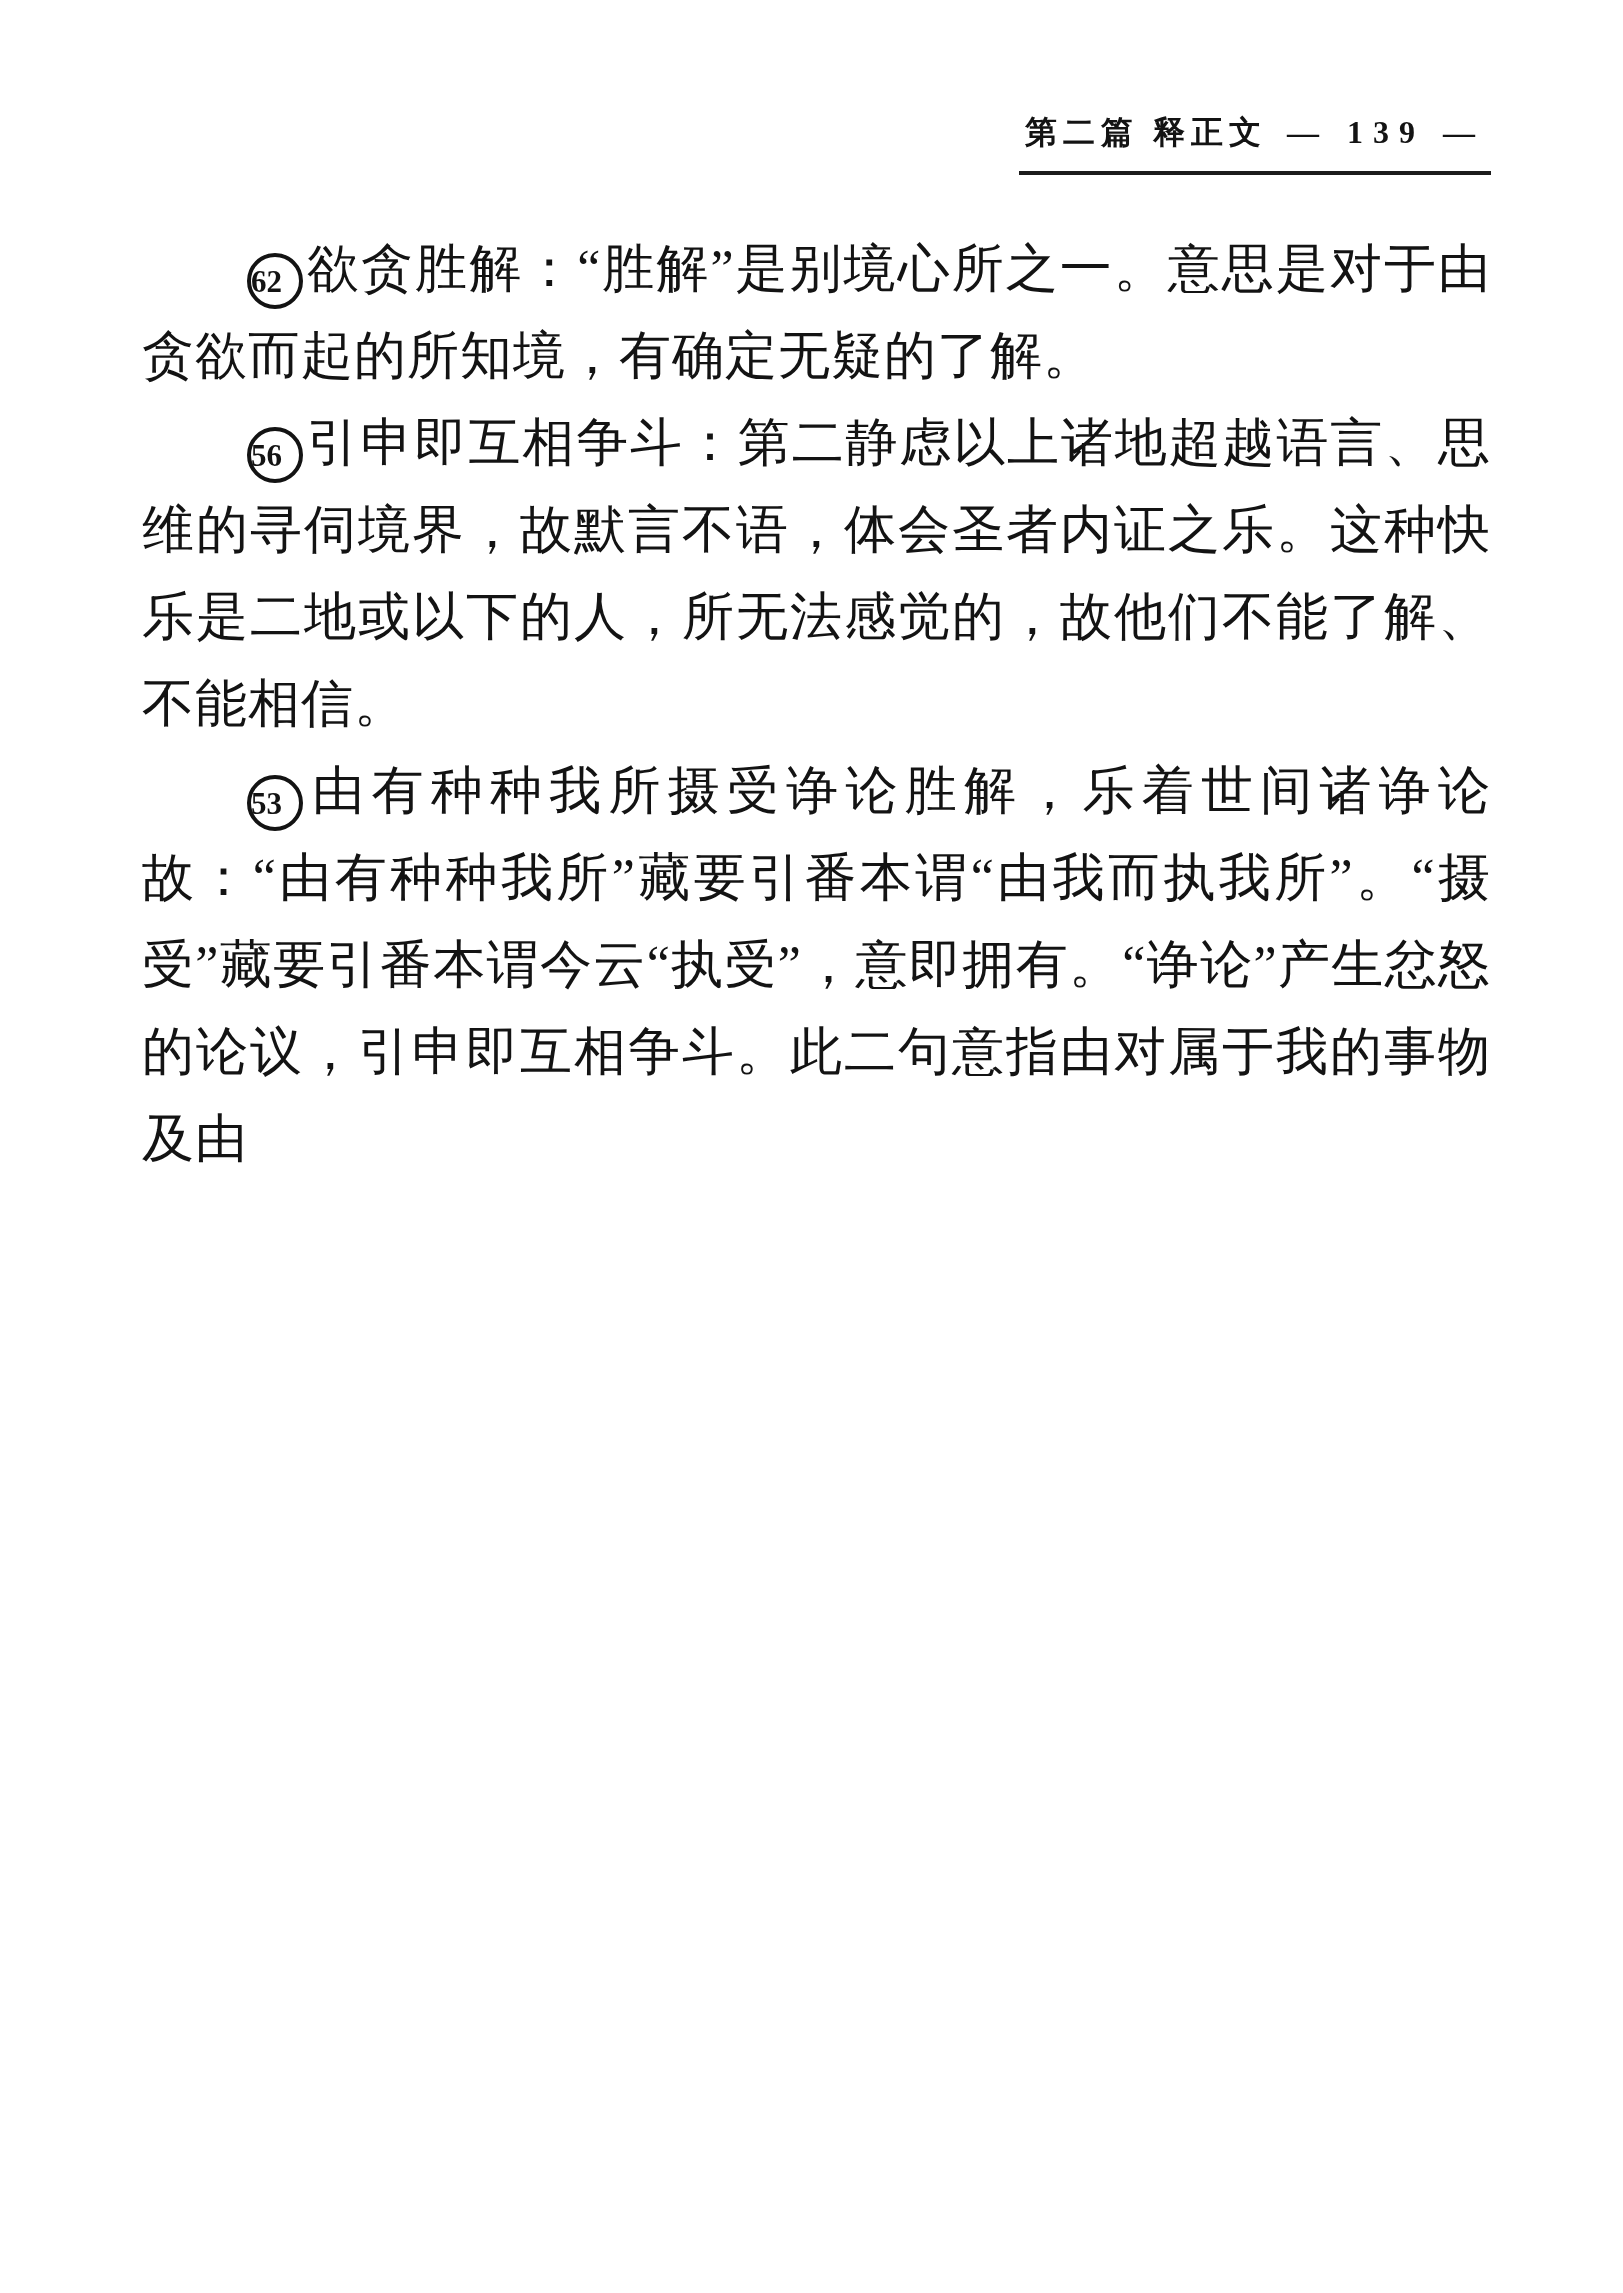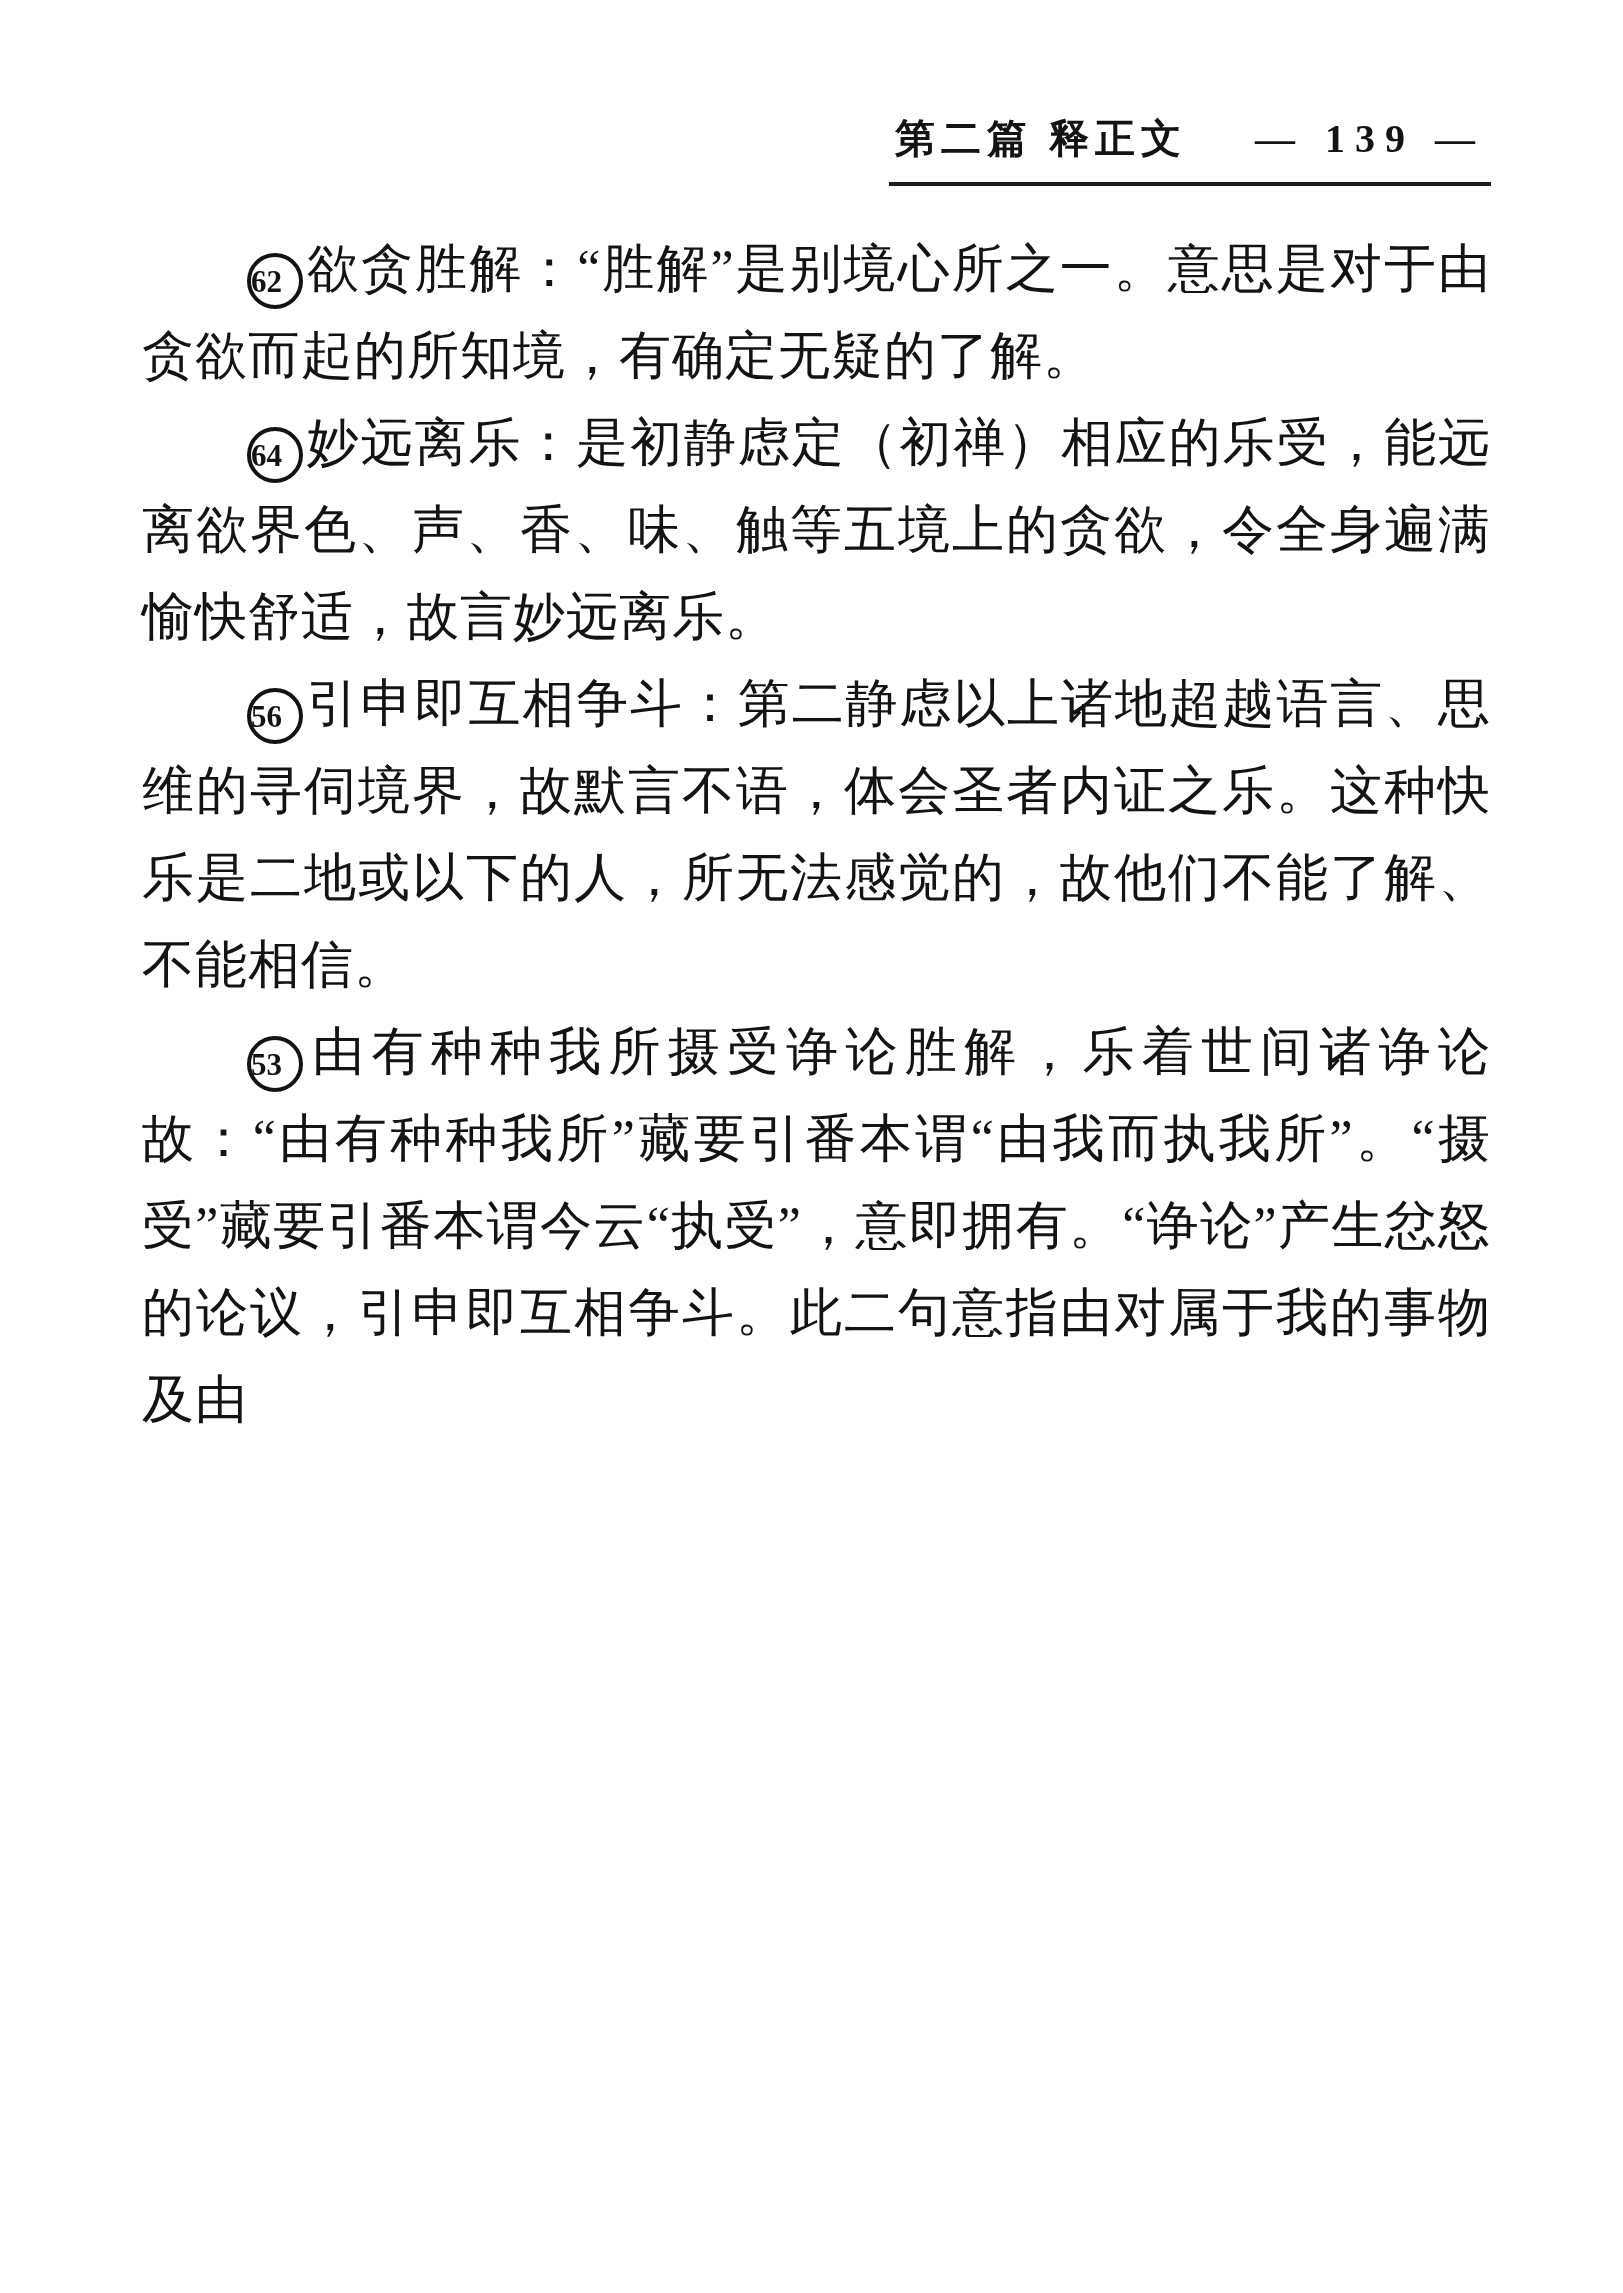--- a/index.html
+++ b/index.html
@@ -14,22 +14,22 @@
     overflow: hidden;
   }
   .header {
     position: absolute;
     top: 111px;
     right: 133px;
   }
   .header-inner {
     display: inline-flex;
     align-items: baseline;
-    gap: 68px;
-    font-size: 40px;
+    gap: 20px;
+    font-size: 32px;
     font-weight: 700;
     letter-spacing: 6px;
     padding: 0 6px 16px 6px;
     border-bottom: 4px solid #1c1c1c;
   }
   .page-number { letter-spacing: 10px; }
   .body-text {
     position: absolute;
     left: 142px;
     top: 225px;
@@ -67,19 +67,18 @@
 
   <div class="header">
     <div class="header-inner">
       <span>第二篇 释正文</span>
       <span class="page-number">— 139 —</span>
     </div>
   </div>
 
   <div class="body-text">
     <p class="para"><span class="circled-num">62</span><span>欲贪胜解：“胜解”是别境心所之一。意思是对于由贪欲而起的所知境，有确定无疑的了解。</span></p>
-    <p class="para"><span class="circled-num">64</span><span>妙远离乐：是初静虑定（初禅）相应的乐受，能远离欲界色、声、香、味、触等五境上的贪欲，令全身遍满愉快舒适，故言妙远离乐。</span></p>
     <p class="para"><span class="circled-num">56</span><span>引申即互相争斗：第二静虑以上诸地超越语言、思维的寻伺境界，故默言不语，体会圣者内证之乐。这种快乐是二地或以下的人，所无法感觉的，故他们不能了解、不能相信。</span></p>
     <p class="para"><span class="circled-num">53</span><span>由有种种我所摄受诤论胜解，乐着世间诸诤论故：“由有种种我所”藏要引番本谓“由我而执我所”。“摄受”藏要引番本谓今云“执受”，意即拥有。“诤论”产生忿怒的论议，引申即互相争斗。此二句意指由对属于我的事物及由</span></p>
   </div>
 
 </div>
 
 
 </body></html>

